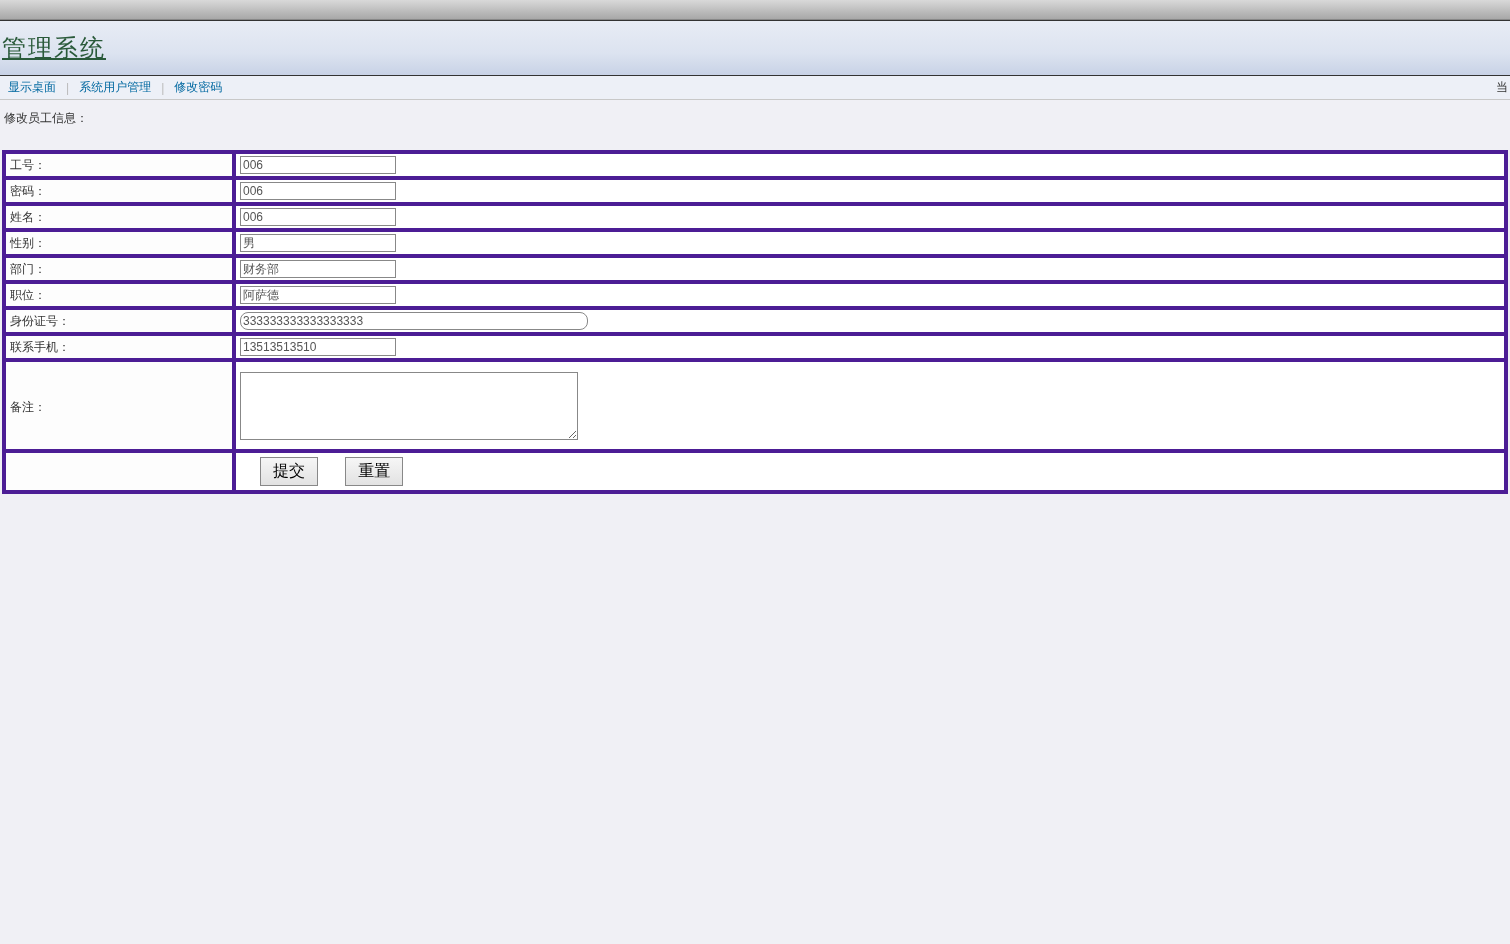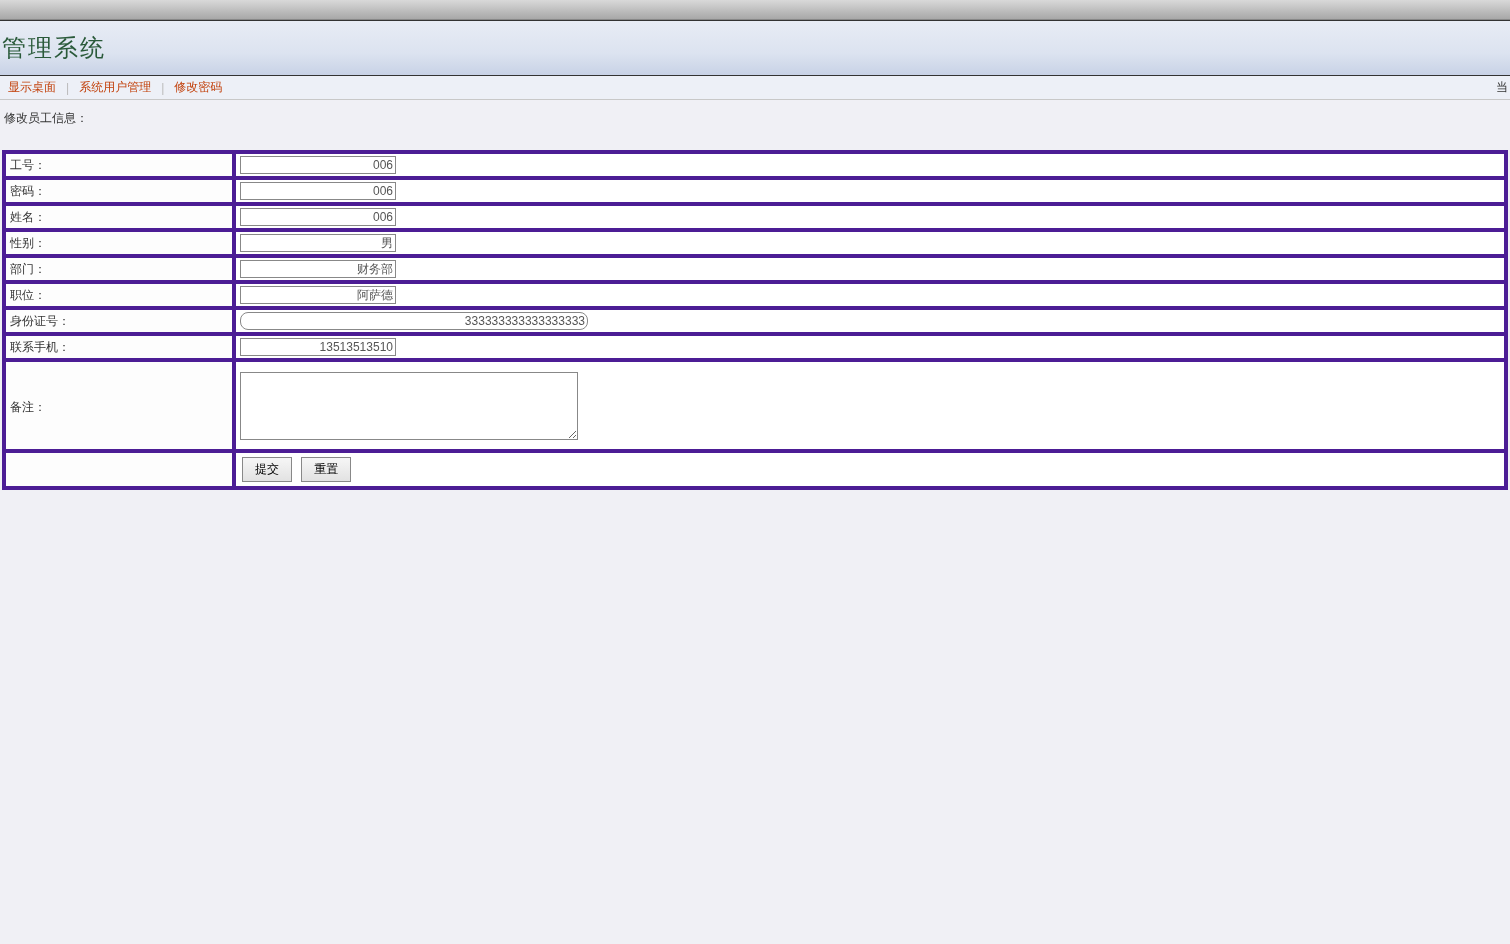--- a/index.html
+++ b/index.html
@@ -22,32 +22,33 @@
       display: flex;
       align-items: center;
       padding-left: 0;
     }
     .header-title {
       font-size: 24px;
       font-family: "STKaiti", "KaiTi", serif;
       color: #2a5a3a;
       letter-spacing: 2px;
       padding-left: 2px;
+      text-decoration: underline;
     }
     .nav-bar {
       height: 24px;
       background: #edf0f7;
       border-bottom: 1px solid #c8c8c8;
       display: flex;
       align-items: center;
       padding-left: 4px;
       position: relative;
     }
     .nav-link {
-      color: #c2410c;
+      color: #0369a1;
       font-size: 12px;
       text-decoration: none;
       cursor: pointer;
       padding: 0 4px;
     }
     .nav-sep {
       color: #bbb;
       margin: 0 6px;
       font-size: 12px;
     }
@@ -85,41 +86,40 @@
       background: #fdfdfd;
     }
     .form-table input[type="text"] {
       width: 156px;
       height: 18px;
       border: 1px solid #888;
       font-size: 12px;
       padding: 0 2px;
       color: #555;
       background: #fff;
-      text-align: right;
     }
     .form-table input.wide { width: 348px; border-radius: 8px; }
     .form-table textarea {
       width: 338px;
       height: 68px;
       border: 1px solid #888;
       font-size: 12px;
       padding: 2px;
       resize: both;
       margin: 2px 0;
     }
     .remark-row td { height: auto; padding-top: 8px; padding-bottom: 4px; }
     .btn {
       padding: 3px 12px;
       border: 1px solid #888;
       background: linear-gradient(to bottom, #f6f6f6, #e2e2e2);
-      font-size: 12px;
+      font-size: 16px;
       cursor: pointer;
       margin-right: 4px;
-      margin-left: 2px;
+      margin-left: 20px;
     }
     .button-row td { padding: 4px; }
   </style>
 </head>
 <body>
 
 <div class="titlebar"></div>
 
 <div class="header">
   <span class="header-title">管理系统</span>

